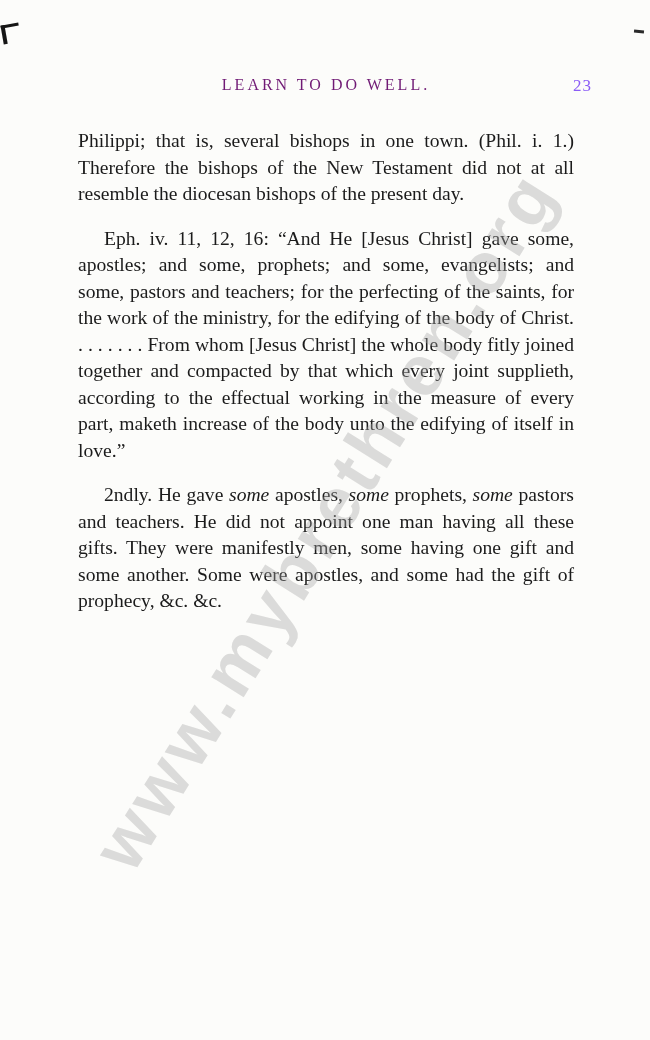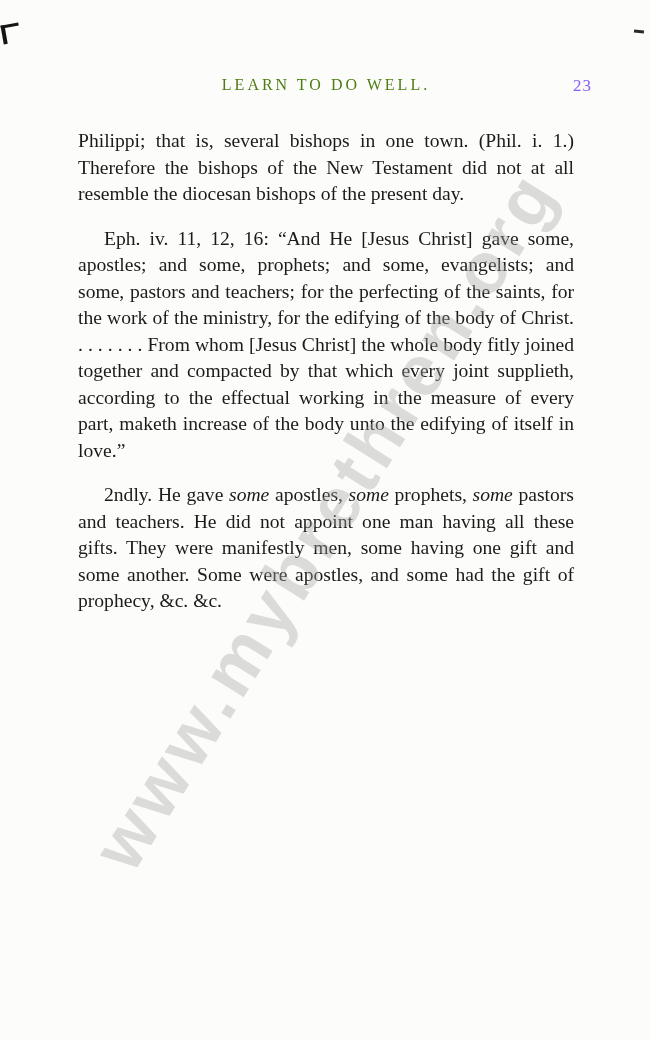--- a/index.html
+++ b/index.html
@@ -59,21 +59,21 @@
     left: 60px;
     width: 532px;
     height: 24px;
     z-index: 2;
   }
   .head-title {
     display: block;
     text-align: center;
     font-size: 16px;
     letter-spacing: 3px;
-    color: #4d7c0f;
+    color: #701a75;
   }
   .page-num {
     position: absolute;
     right: 0;
     top: 0;
     font-size: 17px;
     letter-spacing: 1px;
     color: #8b5cf6;
   }
   .text-body {

